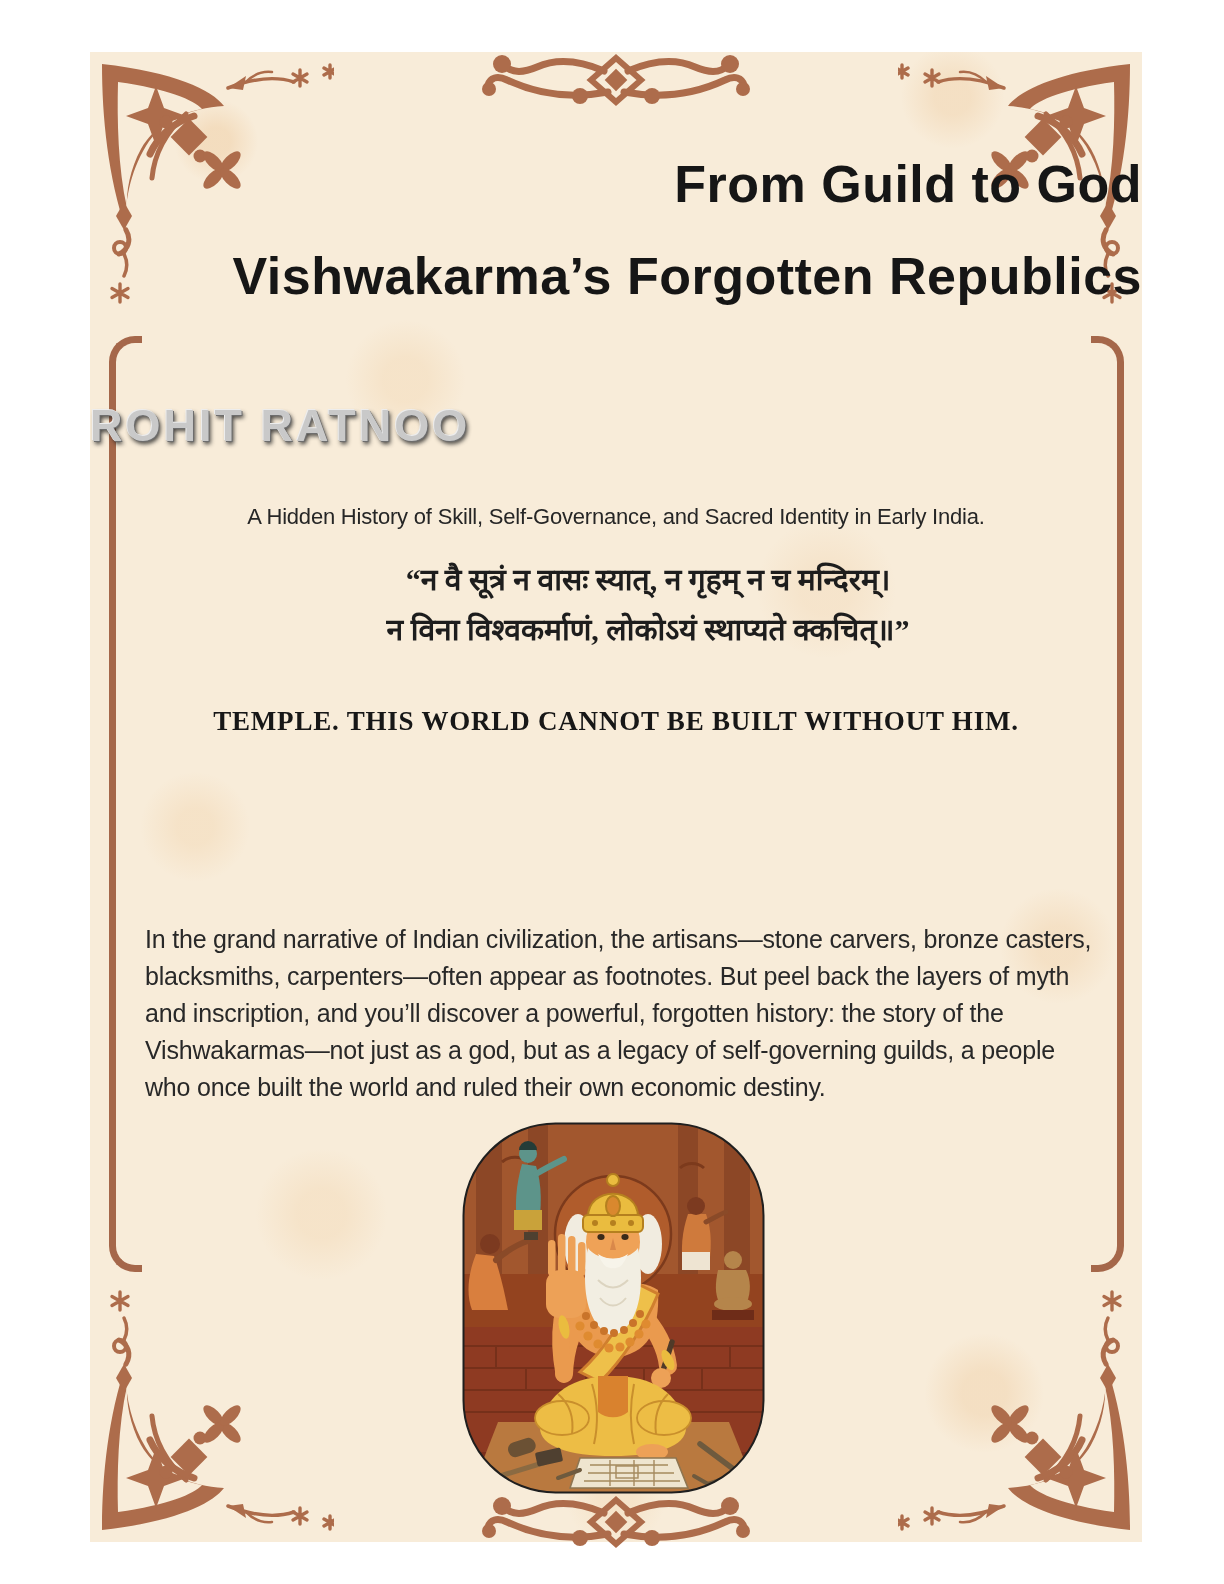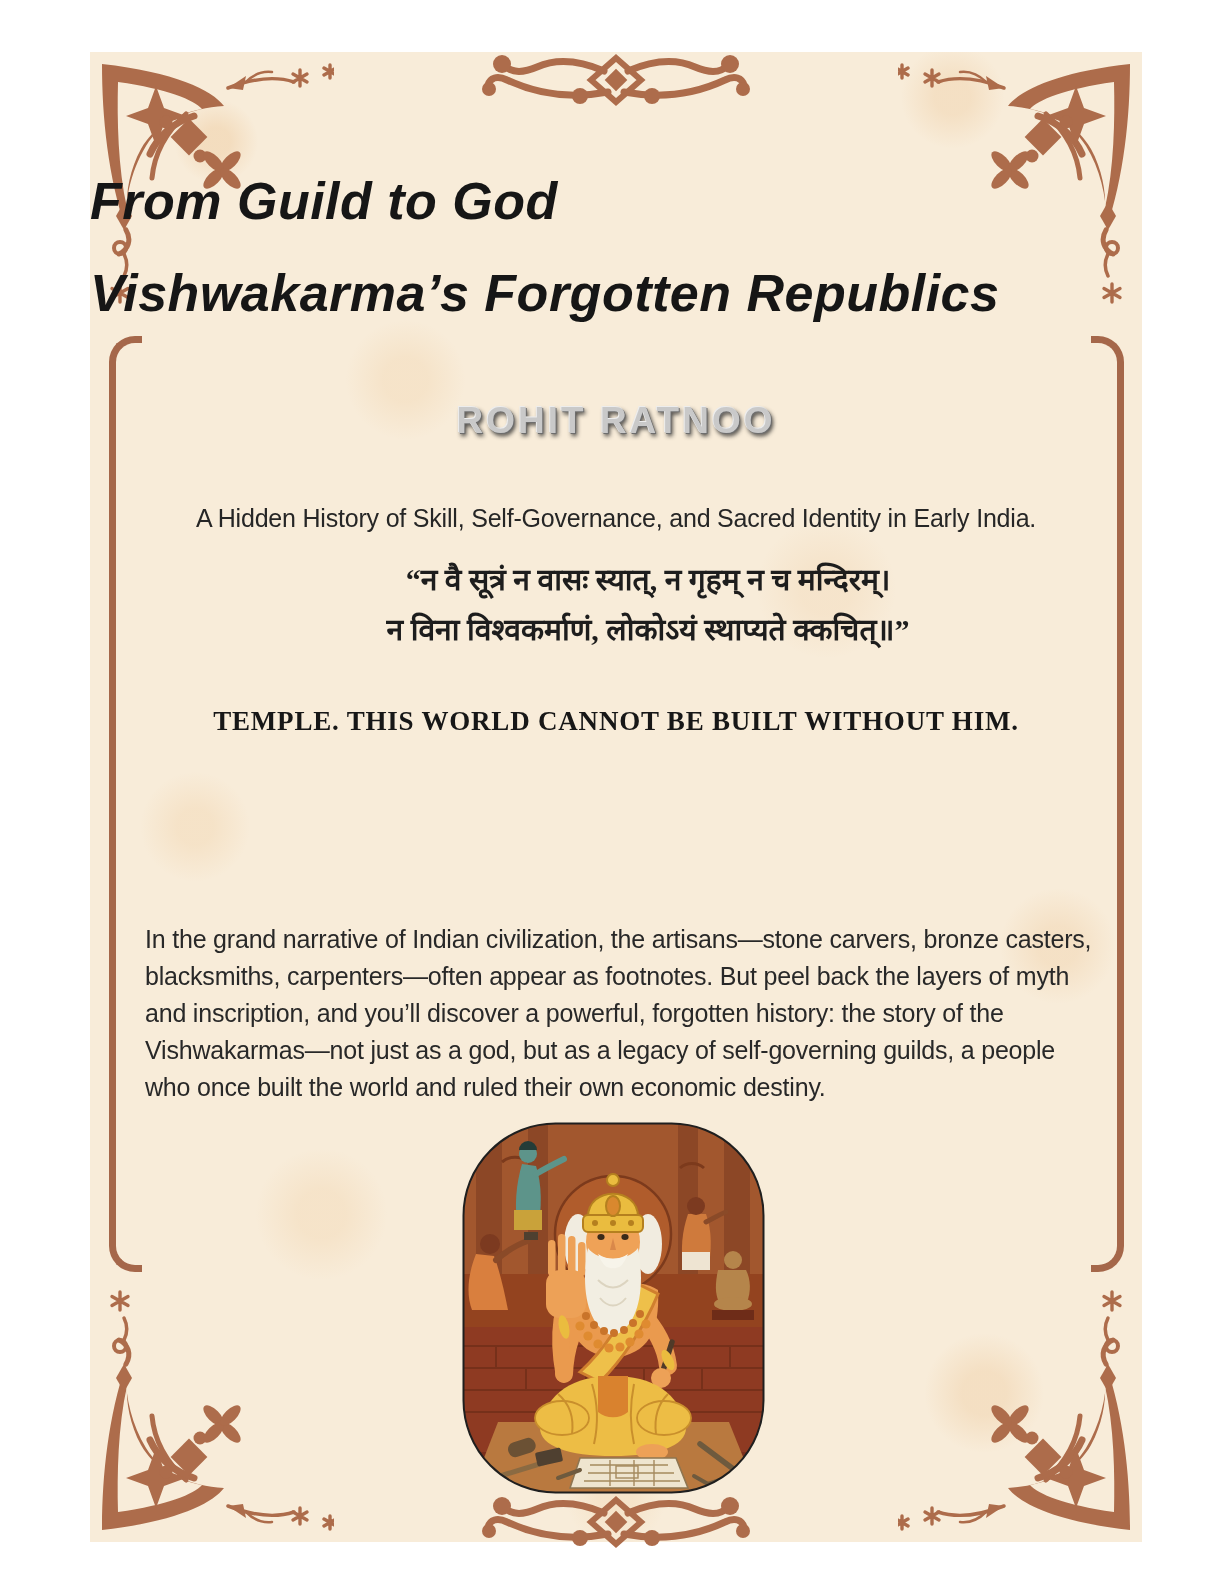--- a/index.html
+++ b/index.html
@@ -23,27 +23,27 @@
   .orn.bl{left:4px;bottom:4px;transform:scaleY(-1);}
   .orn.br{right:4px;bottom:4px;transform:scale(-1,-1);}
   .divider{position:absolute;left:50%;transform:translateX(-50%);width:270px;height:56px;}
   .divider.top{top:0;}
   .divider.bottom{top:1442px;}
   .bracket{position:absolute;width:26px;height:922px;top:284px;border:0 solid #a5674a;}
   .bracket.left{left:19px;border-left-width:7px;border-top-width:7px;border-bottom-width:7px;
     border-top-left-radius:26px;border-bottom-left-radius:26px;}
   .bracket.right{right:18px;border-right-width:7px;border-top-width:7px;border-bottom-width:7px;
     border-top-right-radius:26px;border-bottom-right-radius:26px;}
-  .title{position:absolute;left:0;top:103px;width:100%;text-align:left;color:#161616;
-    font-weight:600;font-size:52px;line-height:92px;letter-spacing:.5px;font-style:italic;}
-  .author{position:absolute;left:0;top:348px;width:100%;text-align:center;
-    font-weight:700;font-size:37px;letter-spacing:3px;color:#c9c9c9;
+  .title{position:absolute;left:0;top:86px;width:100%;text-align:right;color:#161616;
+    font-weight:600;font-size:52px;line-height:92px;letter-spacing:.5px;}
+  .author{position:absolute;left:0;top:348px;width:100%;text-align:left;
+    font-weight:700;font-size:45px;letter-spacing:3px;color:#c9c9c9;
     text-shadow:-1px -1px 0 #ededed, 1px 1px 0 #6e6e6e, 2px 3px 4px rgba(35,35,35,.85);}
   .subtitle{position:absolute;left:0;top:452px;width:100%;text-align:center;
-    color:#262626;font-size:25px;font-weight:500;letter-spacing:-0.2px;}
+    color:#262626;font-size:22px;font-weight:500;letter-spacing:-0.2px;}
   .shloka{position:absolute;left:0;width:100%;text-align:center;color:#1d1d1d;
     font-family:"Liberation Serif", serif;font-weight:700;font-size:30px;padding-left:32px;}
   .shloka.l1{top:506px;}
   .shloka.l2{top:556px;}
   .trans{position:absolute;left:0;width:100%;text-align:center;color:#171717;
     font-weight:600;font-size:27px;letter-spacing:.8px;}
   .trans.l1{top:612px;}
   .trans.l2{top:654px;font-family:Liberation Serif, serif;}
   .para{position:absolute;left:55px;width:950px;color:#282828;font-size:25px;
     line-height:37px;letter-spacing:-0.2px;text-align:left;}

